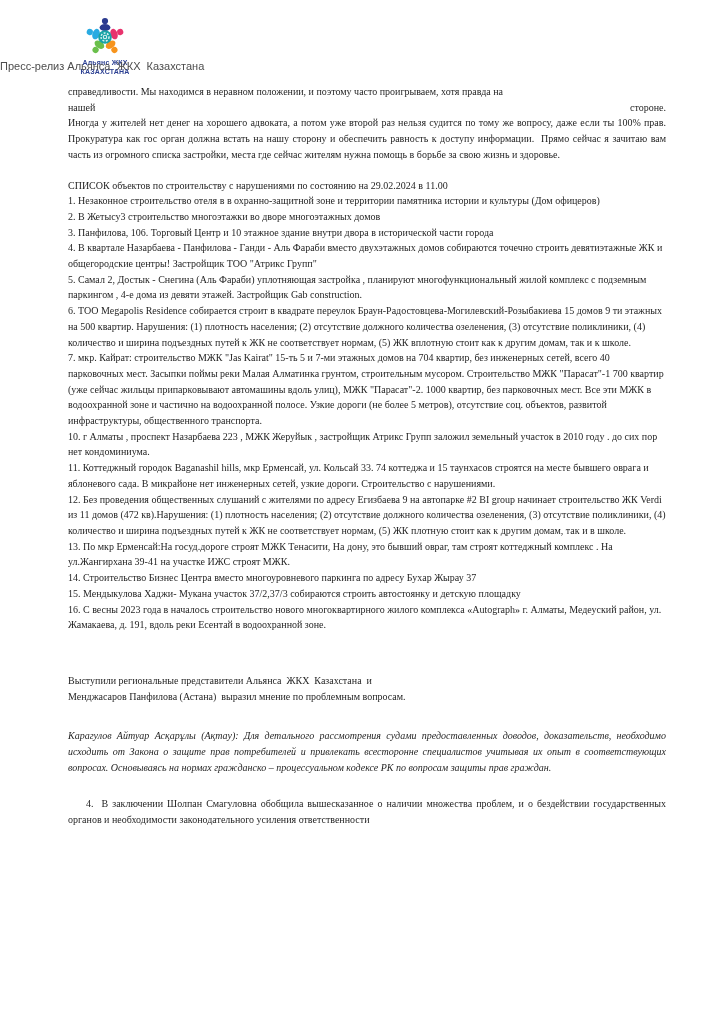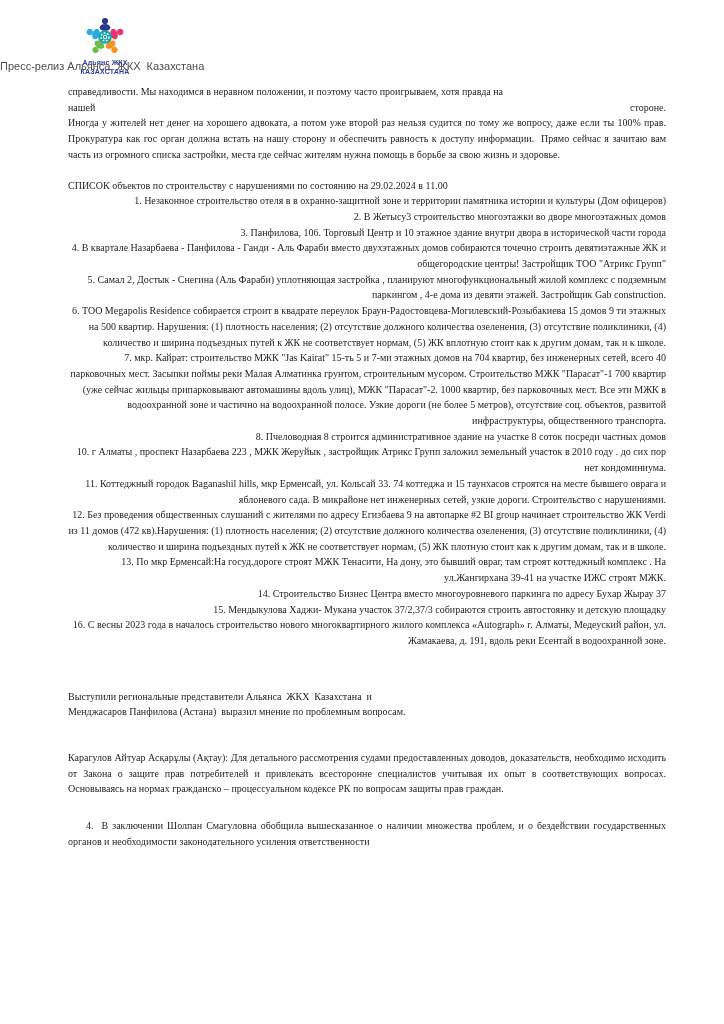--- a/index.html
+++ b/index.html
@@ -46,27 +46,28 @@
     color: #1f1f1f;
   }
   .justify { text-align: justify; }
   .pre { white-space: pre-wrap; }
 
   .intro-line2 { display: flex; justify-content: space-between; }
 
   .list-heading {
     margin-top: 15px;
   }
-  .list-item { text-align: right; }
+  .list-item { text-align: left; }
 
   .speakers {
     margin-top: 40px;
   }
   .karagulov {
-    margin-top: 30px;
+    margin-top: 24px;
+    font-style: italic;
     text-align: justify;
   }
   .closing {
     margin-top: 21px;
     text-align: justify;
     text-indent: 18px;
   }
 </style>
 </head>
 <body>
@@ -123,21 +124,20 @@
     <div class="list-heading">СПИСОК объектов по строительству с нарушениями по состоянию на 29.02.2024 в 11.00</div>
 
     <div>
       <div class="list-item">1. Незаконное строительство отеля в в охранно-защитной зоне и территории памятника истории и культуры (Дом офицеров)</div>
       <div class="list-item">2. В Жетысу3 строительство многоэтажки во дворе многоэтажных домов</div>
       <div class="list-item">3. Панфилова, 106. Торговый Центр и 10 этажное здание внутри двора в исторической части города</div>
       <div class="list-item">4. В квартале Назарбаева - Панфилова - Ганди - Аль Фараби вместо двухэтажных домов собираются точечно строить девятиэтажные ЖК и общегородские центры! Застройщик ТОО "Атрикс Групп"</div>
       <div class="list-item">5. Самал 2, Достык - Снегина (Аль Фараби) уплотняющая застройка , планируют многофункциональный жилой комплекс с подземным паркингом , 4-е дома из девяти этажей. Застройщик Gab construction.</div>
       <div class="list-item">6. ТОО Megapolis Residence собирается строит в квадрате переулок Браун-Радостовцева-Могилевский-Розыбакиева 15 домов 9 ти этажных на 500 квартир. Нарушения: (1) плотность населения; (2) отсутствие должного количества озеленения, (3) отсутствие поликлиники, (4) количество и ширина подъездных путей к ЖК не соответствует нормам, (5) ЖК вплотную стоит как к другим домам, так и к школе.</div>
       <div class="list-item">7. мкр. Кайрат: строительство МЖК "Jas Kairat" 15-ть 5 и 7-ми этажных домов на 704 квартир, без инженерных сетей, всего 40 парковочных мест. Засыпки поймы реки Малая Алматинка грунтом, строительным мусором. Строительство МЖК "Парасат"-1 700 квартир (уже сейчас жильцы припарковывают автомашины вдоль улиц), МЖК "Парасат"-2. 1000 квартир, без парковочных мест. Все эти МЖК в водоохранной зоне и частично на водоохранной полосе. Узкие дороги (не более 5 метров), отсутствие соц. объектов, развитой инфраструктуры, общественного транспорта.</div>
-      <div class="list-item">8. Пчеловодная 8 строится административное здание на участке 8 соток посреди частных домов</div>
       <div class="list-item">10. г Алматы , проспект Назарбаева 223 , МЖК Жеруйык , застройщик Атрикс Групп заложил земельный участок в 2010 году . до сих пор нет кондоминиума.</div>
       <div class="list-item">11. Коттеджный городок Baganashil hills, мкр Ерменсай, ул. Кольсай 33. 74 коттеджа и 15 таунхасов строятся на месте бывшего оврага и яблоневого сада. В микрайоне нет инженерных сетей, узкие дороги. Строительство с нарушениями.</div>
       <div class="list-item">12. Без проведения общественных слушаний с жителями по адресу Егизбаева 9 на автопарке #2 BI group начинает строительство ЖК Verdi из 11 домов (472 кв).Нарушения: (1) плотность населения; (2) отсутствие должного количества озеленения, (3) отсутствие поликлиники, (4) количество и ширина подъездных путей к ЖК не соответствует нормам, (5) ЖК плотную стоит как к другим домам, так и в школе.</div>
       <div class="list-item">13. По мкр Ерменсай:На госуд.дороге строят МЖК Тенасити, На дону, это бывший овраг, там строят коттеджный комплекс . На ул.Жангирхана 39-41 на участке ИЖС строят МЖК.</div>
       <div class="list-item">14. Строительство Бизнес Центра вместо многоуровневого паркинга по адресу Бухар Жырау 37</div>
       <div class="list-item">15. Мендыкулова Хаджи- Мукана участок 37/2,37/3 собираются строить автостоянку и детскую площадку</div>
       <div class="list-item">16. С весны 2023 года в началось строительство нового многоквартирного жилого комплекса «Autograph» г. Алматы, Медеуский район, ул. Жамакаева, д. 191, вдоль реки Есентай в водоохранной зоне.</div>
     </div>
 
     <div class="speakers">

